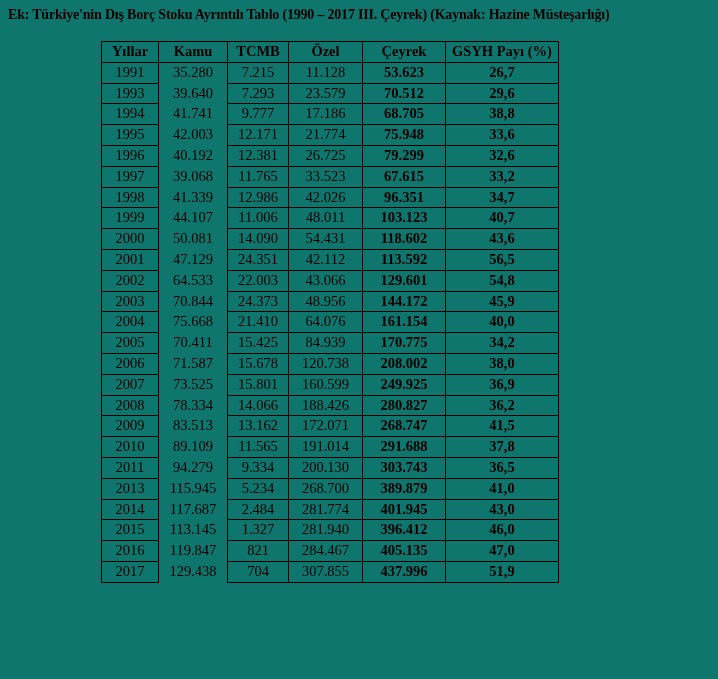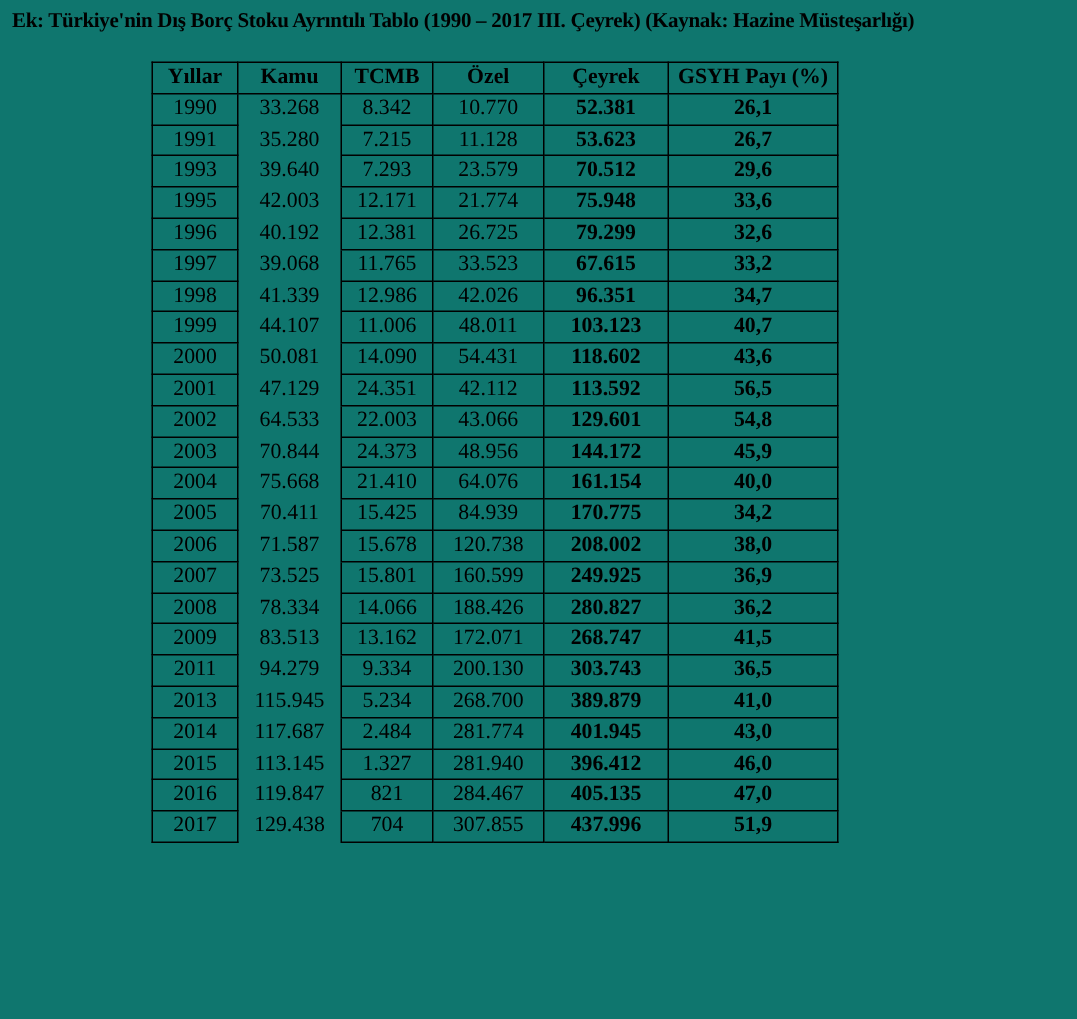--- a/index.html
+++ b/index.html
@@ -86,44 +86,44 @@
           <th class="col-yillar">Yıllar</th>
           <th class="col-kamu">Kamu</th>
           <th class="col-tcmb">TCMB</th>
           <th class="col-ozel">Özel</th>
           <th class="col-turkiye">Çeyrek</th>
           <th class="col-gsyh-payi">GSYH Payı (%)</th>
         </tr>
       </thead>
     <tbody>
         <tr>
-          <td class="col-yillar">1990</td>
-          <td class="col-kamu">33.268</td>
-          <td class="col-tcmb">8.342</td>
-          <td class="col-ozel">10.770</td>
-          <td class="col-turkiye">52.381</td>
-          <td class="col-gsyh-payi">26,1</td>
-        </tr>
-        <tr>
           <td class="col-yillar">1991</td>
           <td class="col-kamu">35.280</td>
           <td class="col-tcmb">7.215</td>
           <td class="col-ozel">11.128</td>
           <td class="col-turkiye">53.623</td>
           <td class="col-gsyh-payi">26,7</td>
         </tr>
         <tr>
           <td class="col-yillar">1993</td>
           <td class="col-kamu">39.640</td>
           <td class="col-tcmb">7.293</td>
           <td class="col-ozel">23.579</td>
           <td class="col-turkiye">70.512</td>
           <td class="col-gsyh-payi">29,6</td>
         </tr>
         <tr>
+          <td class="col-yillar">1994</td>
+          <td class="col-kamu">41.741</td>
+          <td class="col-tcmb">9.777</td>
+          <td class="col-ozel">17.186</td>
+          <td class="col-turkiye">68.705</td>
+          <td class="col-gsyh-payi">38,8</td>
+        </tr>
+        <tr>
           <td class="col-yillar">1995</td>
           <td class="col-kamu">42.003</td>
           <td class="col-tcmb">12.171</td>
           <td class="col-ozel">21.774</td>
           <td class="col-turkiye">75.948</td>
           <td class="col-gsyh-payi">33,6</td>
         </tr>
         <tr>
           <td class="col-yillar">1996</td>
           <td class="col-kamu">40.192</td>
@@ -230,20 +230,28 @@
         </tr>
         <tr>
           <td class="col-yillar">2009</td>
           <td class="col-kamu">83.513</td>
           <td class="col-tcmb">13.162</td>
           <td class="col-ozel">172.071</td>
           <td class="col-turkiye">268.747</td>
           <td class="col-gsyh-payi">41,5</td>
         </tr>
         <tr>
+          <td class="col-yillar">2010</td>
+          <td class="col-kamu">89.109</td>
+          <td class="col-tcmb">11.565</td>
+          <td class="col-ozel">191.014</td>
+          <td class="col-turkiye">291.688</td>
+          <td class="col-gsyh-payi">37,8</td>
+        </tr>
+        <tr>
           <td class="col-yillar">2011</td>
           <td class="col-kamu">94.279</td>
           <td class="col-tcmb">9.334</td>
           <td class="col-ozel">200.130</td>
           <td class="col-turkiye">303.743</td>
           <td class="col-gsyh-payi">36,5</td>
         </tr>
         <tr>
           <td class="col-yillar">2013</td>
           <td class="col-kamu">115.945</td>

